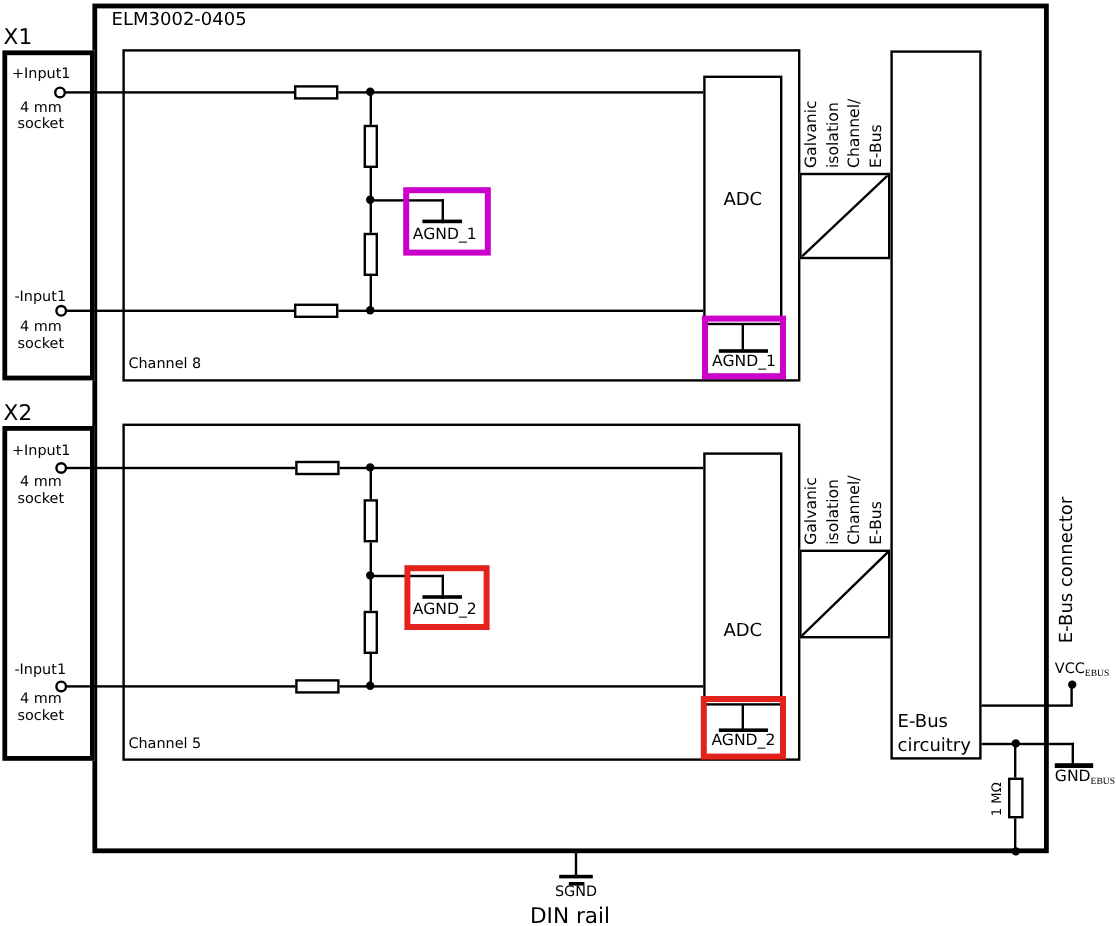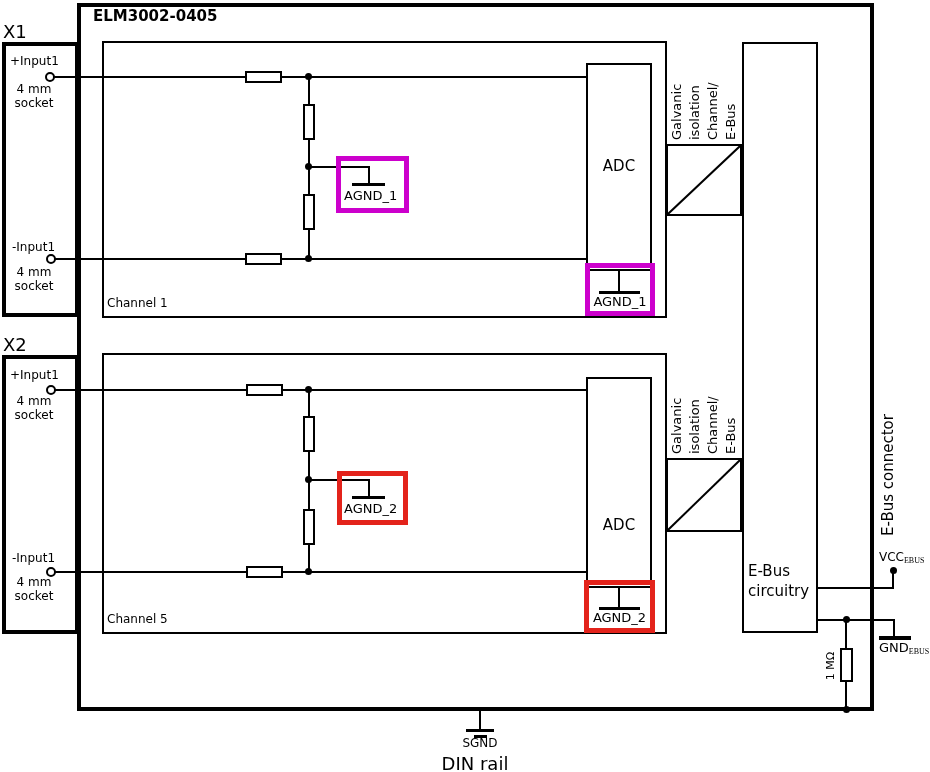--- a/index.html
+++ b/index.html
@@ -14,21 +14,21 @@
   .wire{position:absolute;background:#000;}
   .dot{position:absolute;width:7px;height:7px;border-radius:50%;background:#000;}
   .terminal{position:absolute;width:10px;height:10px;border-radius:50%;border:2px solid #000;background:#fff;box-sizing:border-box;}
   .res{position:absolute;border:2px solid #000;background:#fff;box-sizing:border-box;}
   .bar{position:absolute;background:#000;}
   .hl{position:absolute;border:5px solid var(--hl1);background:transparent;box-sizing:border-box;}
   .hl.red{border-color:var(--hl2);}
   .lbl{position:absolute;white-space:pre-line;line-height:1.15;}
   .f11{font-size:11px;} .f12{font-size:12px;} .f13{font-size:13px;}
   .f14{font-size:18px;} .f15{font-size:15px;}
-  .bold{font-weight:bold;}
+  .bold{font-weight:normal;}
   .ctr{text-align:center;}
   .rot{transform:rotate(-90deg);}
   .sub{font-size:8px;vertical-align:-2px;font-family:Liberation Serif, serif;}
   .galv{line-height:18px;font-size:13px;}
   svg{display:block;}
 </style>
 </head>
 <body>
 
 <div id="stage" style="--hl1: #cc00cc; --hl2: #e3231b;">
@@ -128,41 +128,41 @@
 socket</div>
 
   <div class="lbl f14" style="left:3px;top:335px;">X2</div>
   <div class="lbl f12" style="left:10px;top:369px;">+Input1</div>
   <div class="lbl f12 ctr" style="left:8px;top:395px;width:52px;">4 mm
 socket</div>
   <div class="lbl f12" style="left:12px;top:552px;">-Input1</div>
   <div class="lbl f12 ctr" style="left:8px;top:576px;width:52px;">4 mm
 socket</div>
 
-  <div class="lbl f12" style="left:107px;top:297px;">Channel 1</div>
+  <div class="lbl f12" style="left:107px;top:297px;">Channel 8</div>
   <div class="lbl f12" style="left:107px;top:613px;">Channel 5</div>
 
   <div class="lbl f15 ctr" style="left:586px;top:158px;width:66px;">ADC</div>
   <div class="lbl f15 ctr" style="left:586px;top:517px;width:66px;">ADC</div>
 
   <div class="lbl f13" style="left:344px;top:189px;">AGND_1</div>
   <div class="lbl f13 ctr" style="left:585px;top:295px;width:70px;">AGND_1</div>
   <div class="lbl f13" style="left:344px;top:502px;">AGND_2</div>
   <div class="lbl f13 ctr" style="left:584px;top:611px;width:71px;">AGND_2</div>
 
   <div class="lbl galv rot" style="left:667px;top:67px;width:74px;height:72px;">Galvanic
 isolation
 Channel/
 E-Bus</div>
   <div class="lbl galv rot" style="left:667px;top:381px;width:74px;height:72px;">Galvanic
 isolation
 Channel/
 E-Bus</div>
 
-  <div class="lbl f15" style="left:748px;top:561px;line-height:20px;">E-Bus
+  <div class="lbl f15" style="left:748px;top:591px;line-height:20px;">E-Bus
 circuitry</div>
   <div class="lbl f15 ctr rot" style="left:827px;top:465px;width:126px;height:20px;white-space:nowrap;">E-Bus connector</div>
 
   <div class="lbl f12" style="left:879px;top:551px;white-space:nowrap;"><span>VCC</span><span class="sub">EBUS</span></div>
   <div class="lbl f13" style="left:879px;top:641px;white-space:nowrap;"><span>GND</span><span class="sub">EBUS</span></div>
 
   <div class="lbl f11 ctr rot" style="left:816px;top:659px;width:32px;height:14px;white-space:nowrap;">1 MΩ</div>
 
   <div class="lbl f12 ctr" style="left:455px;top:737px;width:50px;">SGND</div>
   <div class="lbl f14 ctr" style="left:440px;top:754px;width:70px;">DIN rail</div>

